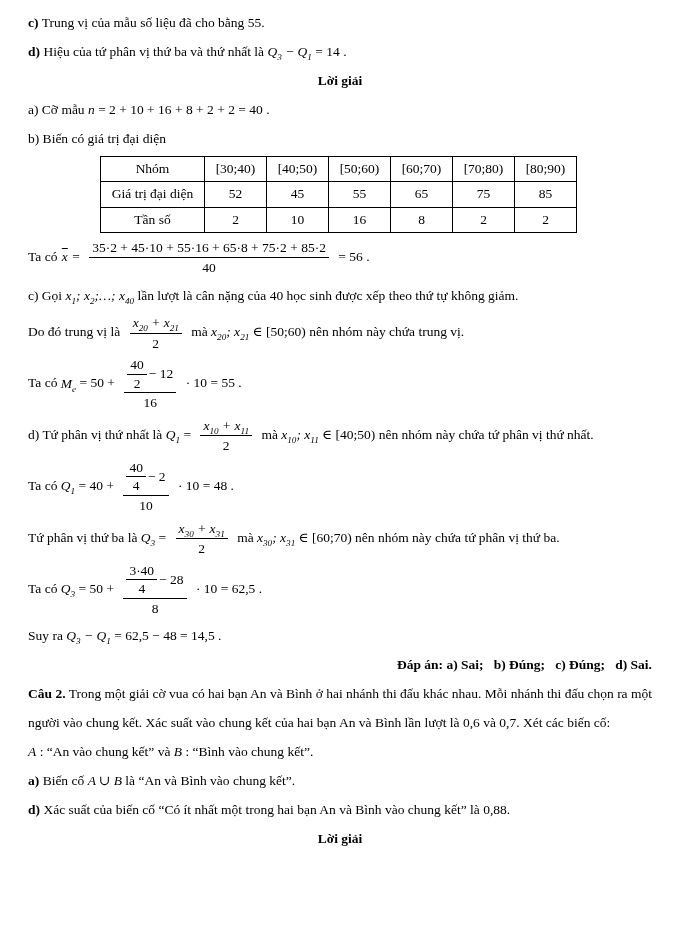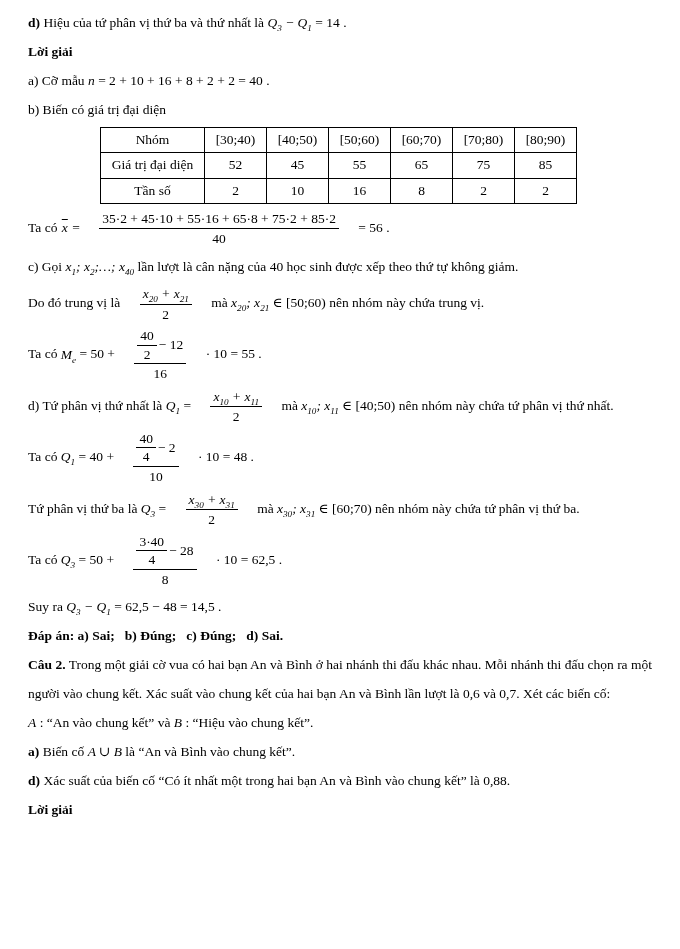--- a/index.html
+++ b/index.html
@@ -3,48 +3,49 @@
 <meta charset="utf-8">
 <style>
   * { box-sizing: border-box; }
   html, body { margin: 0; padding: 0; }
   body {
     width: 680px; min-height: 949px; background: #ffffff; color: #000000;
     font-family: "Liberation Serif", "DejaVu Serif", serif; font-size: 13.5px;
   }
   .page { padding: 8px 28px 10px 28px; }
   p { margin: 0; line-height: 2.15; }
-  .center { }
+  .center { text-align: center; }
   .bold { font-weight: bold; }
   .justify { text-align: justify; }
-  .prewrap { white-space: pre-wrap; }
+  .prewrap { white-space: pre-wrap; text-align: right; }
   .math { font-style: italic; }
   sub { font-size: 0.68em; line-height: 0; }
   .xbar { font-style: italic; text-decoration: overline; padding: 0 1px; }
   .frac {
     display: inline-flex; flex-direction: column; vertical-align: middle;
-    text-align: center; line-height: 1.45; margin: 0 16px;
+    text-align: center; line-height: 1.45; margin: 0 6px;
   }
   .frac .fnum { border-bottom: 1px solid #000; padding: 0 3px; }
   .frac .fden { padding: 0 3px; }
   .fnum.row { display: flex; align-items: center; justify-content: center; }
   .frac .frac { margin: 0 2px 0 0; line-height: 1.3; }
   .formula { margin: 3px 0; }
   table.rep { border-collapse: collapse; margin: 3px 0 5px 72px; }
   table.rep td {
     border: 1px solid #000; text-align: center; vertical-align: middle;
     padding: 2px 6px; height: 25px; min-width: 62px; line-height: 1.5;
   }
   table.rep td:first-child { min-width: 104px; }
 </style>
 </head>
 <body>
 
 <div class="page">
 
+  <p><b>c)</b><span> Trung vị của mẫu số liệu đã cho bằng 55.</span></p>
 
   <p><b>d)</b><span> Hiệu của tứ phân vị thứ ba và thứ nhất là </span><span class="math">Q<sub>3</sub> − Q<sub>1</sub></span><span> = 14 .</span></p>
 
   <p class="center bold">Lời giải</p>
 
   <p><span>a) Cỡ mẫu </span><span class="math">n</span><span> = 2 + 10 + 16 + 8 + 2 + 2 = 40 .</span></p>
 
   <p>b) Biến có giá trị đại diện</p>
 
   <table class="rep">
@@ -133,21 +134,21 @@
         </span>
         <span class="fden">8</span>
       </span><span> · 10 = 62,5 .</span></p>
 
   <p><span>Suy ra </span><span class="math">Q<sub>3</sub> − Q<sub>1</sub></span><span> = 62,5 − 48 = 14,5 .</span></p>
 
   <p class="bold prewrap">Đáp án: a) Sai;   b) Đúng;   c) Đúng;   d) Sai.</p>
 
   <p class="justify"><b>Câu 2.</b><span> Trong một giải cờ vua có hai bạn An và Bình ở hai nhánh thi đấu khác nhau. Mỗi nhánh thi đấu chọn ra một người vào chung kết. Xác suất vào chung kết của hai bạn An và Bình lần lượt là 0,6 và 0,7. Xét các biến cố:</span></p>
 
-  <p><span class="math">A</span><span> : “An vào chung kết” và </span><span class="math">B</span><span> : “Hiệu vào chung kết”.</span></p>
+  <p><span class="math">A</span><span> : “An vào chung kết” và </span><span class="math">B</span><span> : “Bình vào chung kết”.</span></p>
 
   <p><b>a)</b><span> Biến cố </span><span class="math">A ∪ B</span><span> là “An và Bình vào chung kết”.</span></p>
 
 
 
   <p><b>d)</b><span> Xác suất của biến cố “Có ít nhất một trong hai bạn An và Bình vào chung kết” là 0,88.</span></p>
 
   <p class="center bold">Lời giải</p>
 
 </div>

